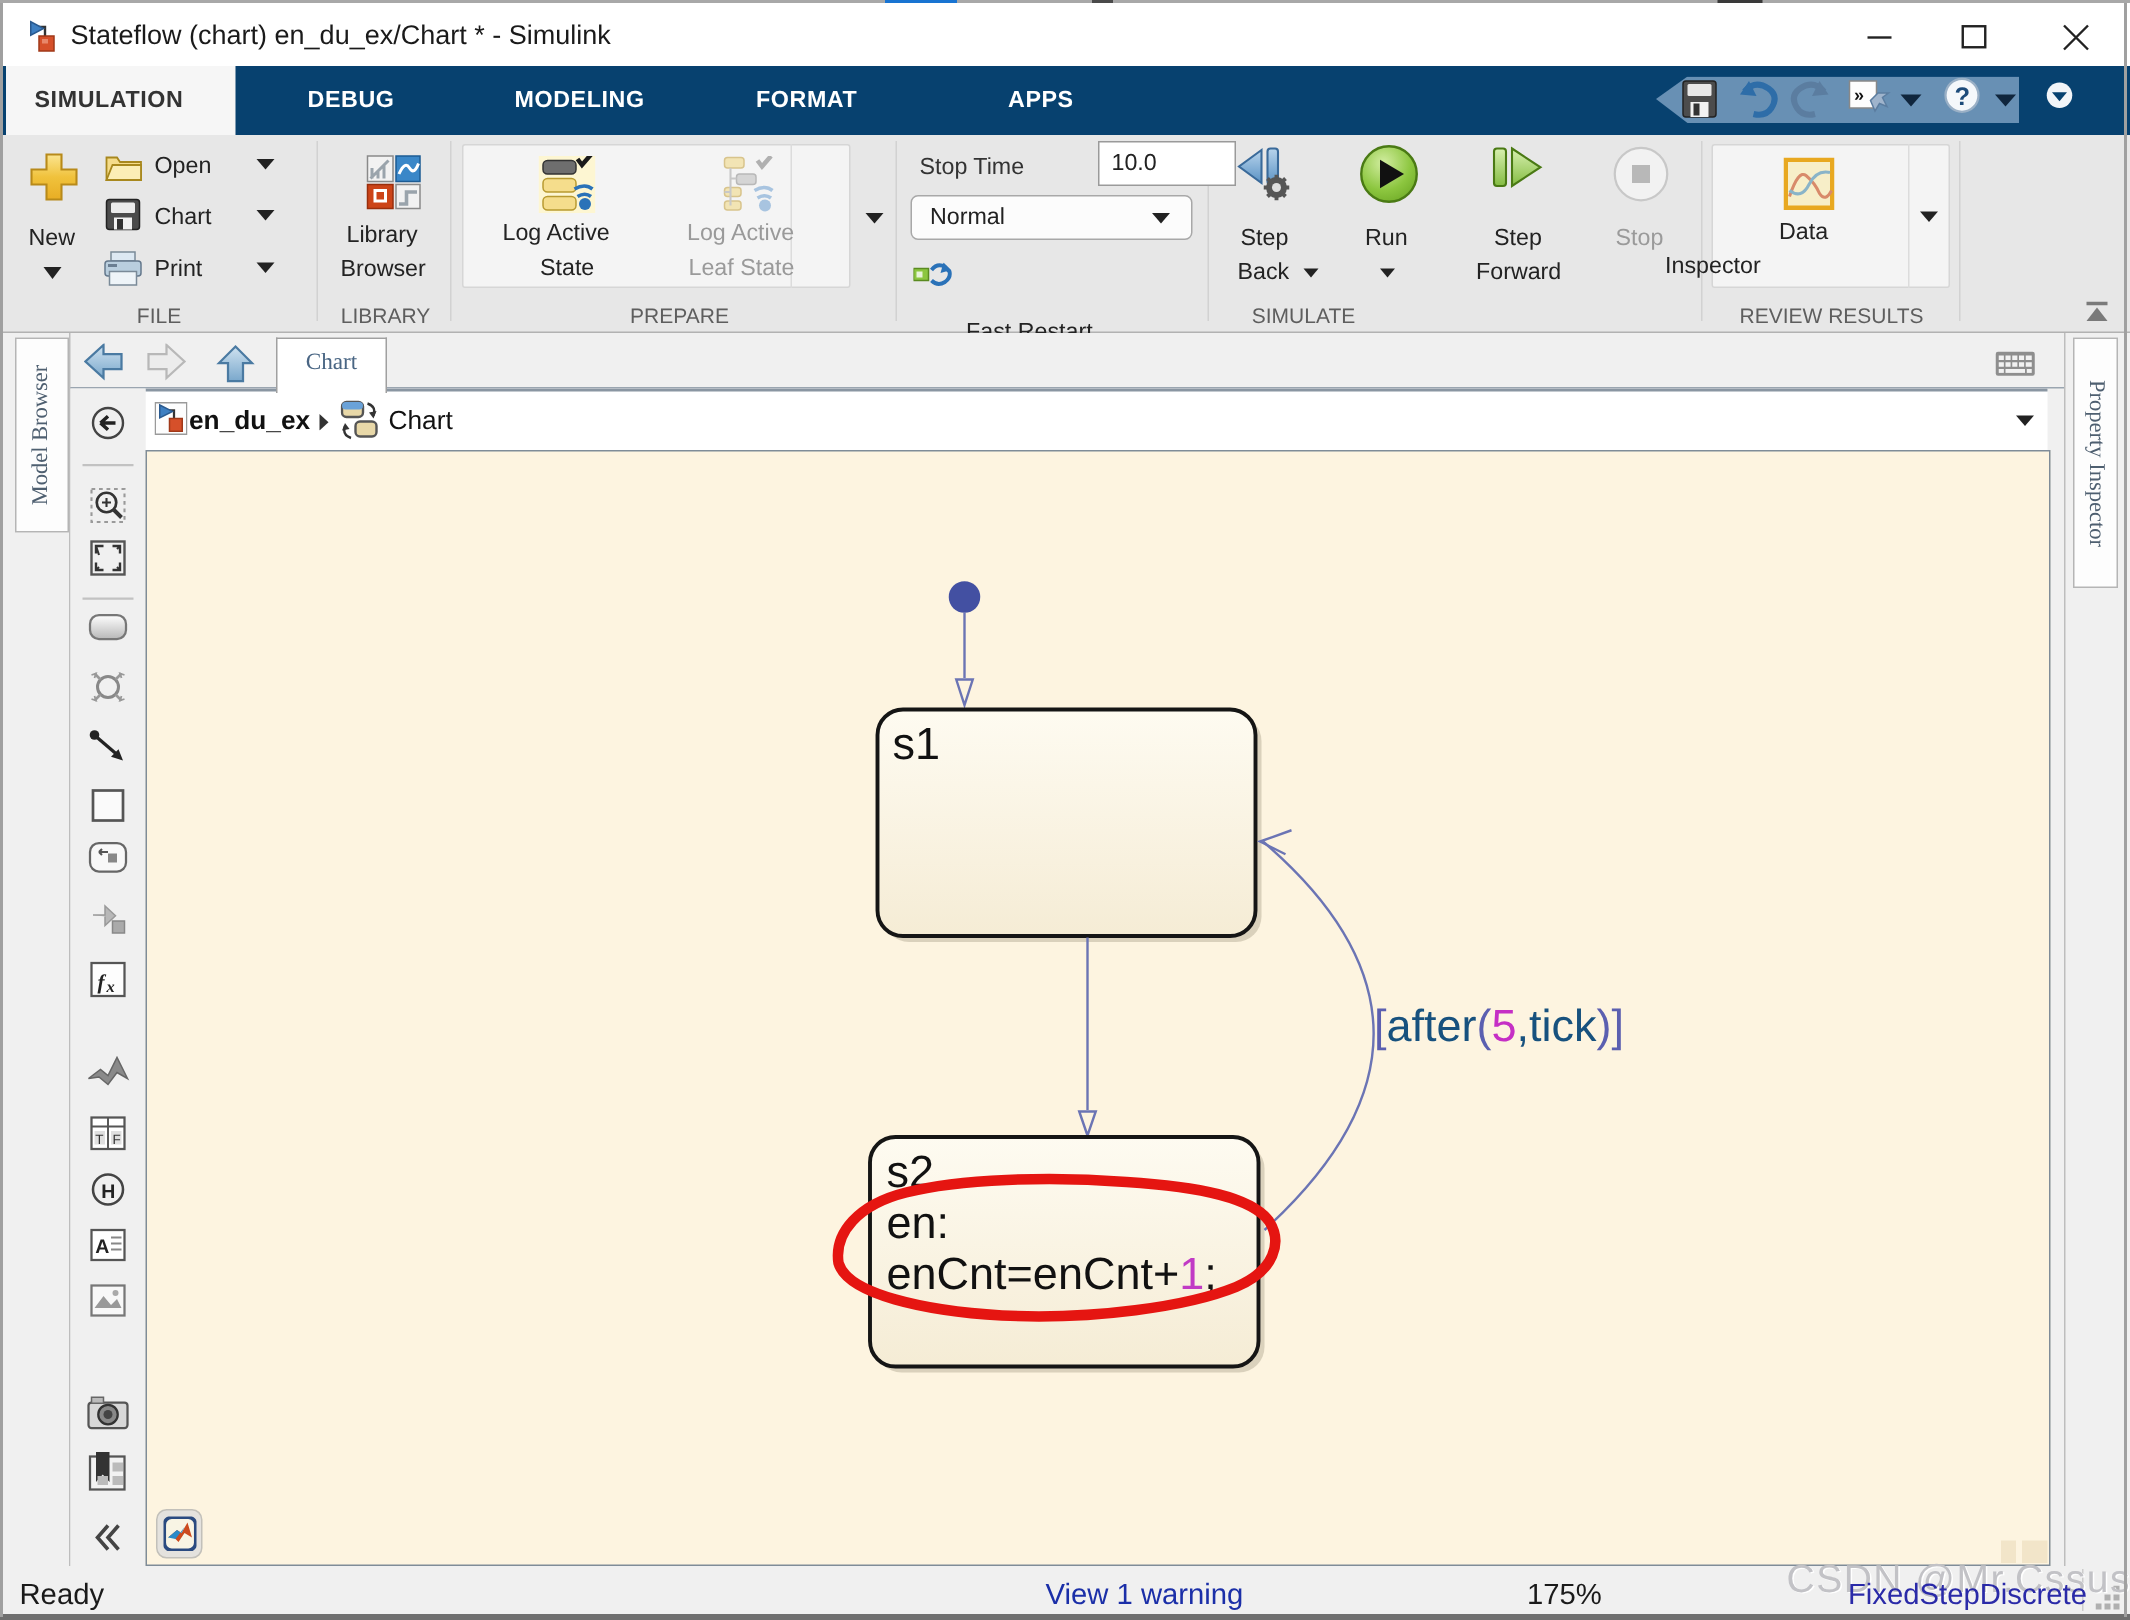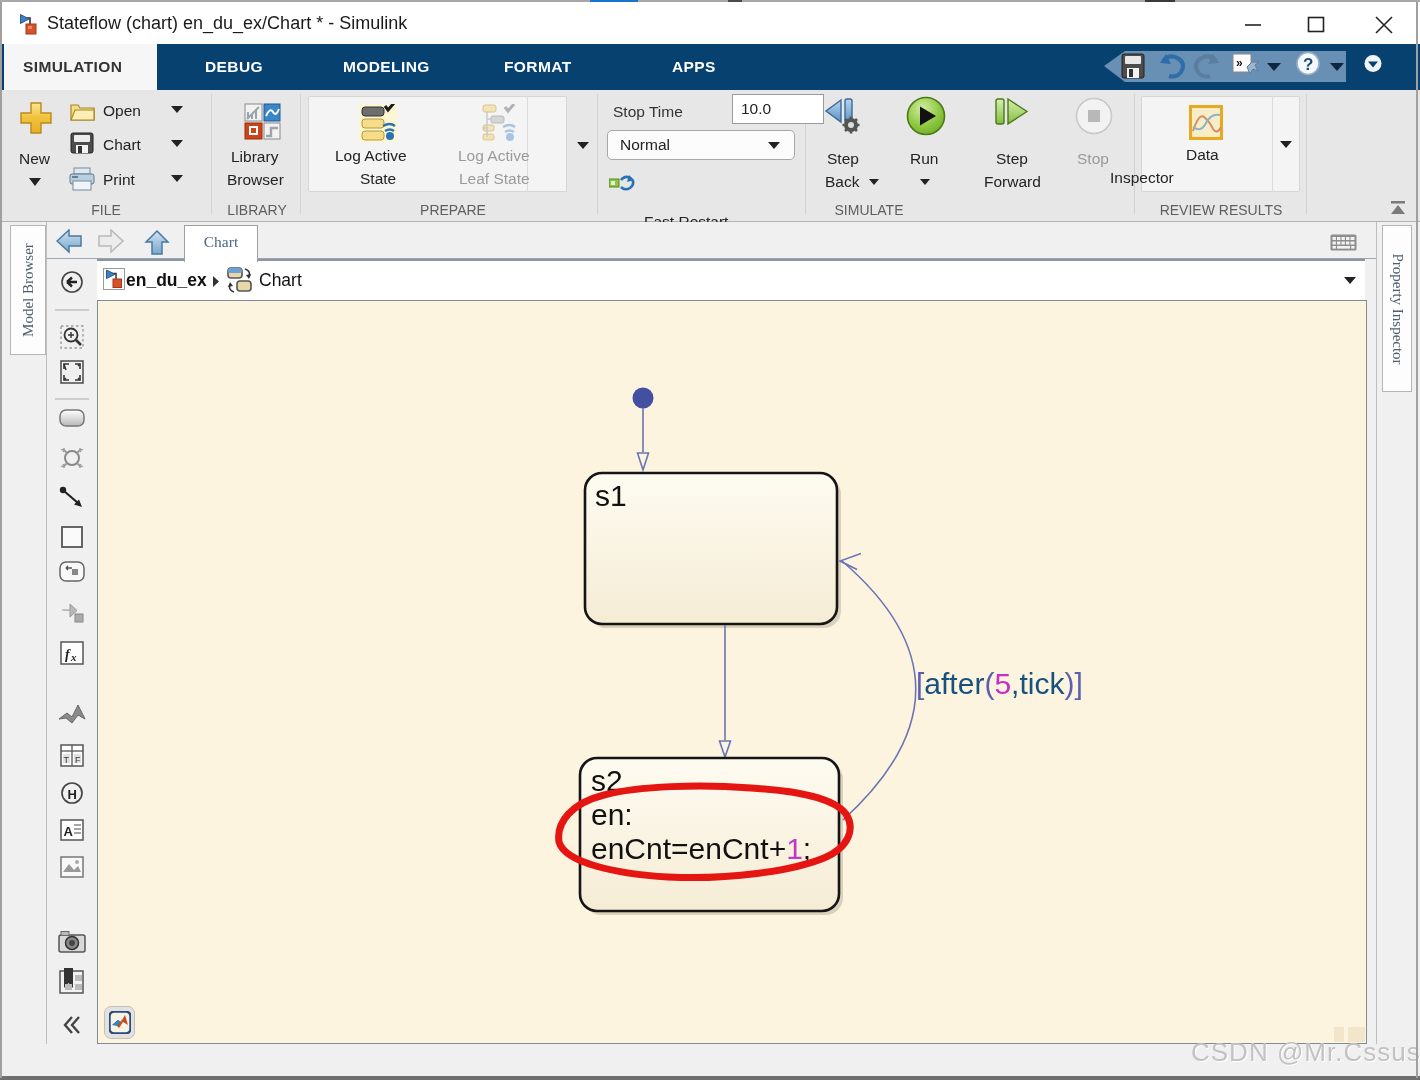--- a/index.html
+++ b/index.html
@@ -479,15 +479,32 @@
 
       <text x="818" y="393" font-size="30"><tspan fill="#5b5fb0">[</tspan><tspan fill="#17517e">after</tspan><tspan fill="#5b5fb0">(</tspan><tspan fill="#c52fc5">5</tspan><tspan fill="#17517e">,tick</tspan><tspan fill="#5b5fb0">)</tspan><tspan fill="#5b5fb0">]</tspan></text>
 
       <path d="M 461 541 C 458 521, 474 502, 506 494 C 541 485, 601 483, 653 487 C 701 490, 736 497, 748 513 C 757 527, 752 546, 726 557 C 694 570, 631 579, 570 576 C 519 573, 467 562, 461 541 Z" fill="none" stroke="#e51511" stroke-width="7" stroke-linejoin="round"></path>
 
       <rect x="1236" y="726" width="10" height="15" fill="#f2e5c9"></rect>
       <rect x="1250" y="726" width="17" height="15" fill="#f2e5c9"></rect>
     </svg>
   </div>
 
+  <div class="abs" id="statusbar">
+    <div class="stxt" style="left:13px;color:#1a1a1a;">Ready</div>
+    <div class="stxt" style="left:697px;color:#1b2fa8;">View 1 warning</div>
+    <div class="stxt" style="left:1018px;color:#1a1a1a;">175%</div>
+    <div class="stxt" style="left:1232px;color:#2a2aa8;">FixedStepDiscrete</div>
+    <div class="abs" style="left:1388px;top:2px;width:1px;height:28px;background:#cccccc;"></div>
+    <svg class="abs" style="left:1397px;top:13px" width="18" height="18" viewBox="0 0 18 18">
+      <g fill="#b0b0b0">
+        <rect x="12" y="0" width="4" height="4"></rect>
+        <rect x="6" y="6" width="4" height="4"></rect>
+          <rect x="12" y="6" width="4" height="4"></rect>
+        <rect x="0" y="12" width="4" height="4"></rect>
+          <rect x="6" y="12" width="4" height="4"></rect>
+          <rect x="12" y="12" width="4" height="4"></rect>
+      </g>
+    </svg>
+  </div>
   <div id="watermark">CSDN @Mr.Cssust</div>
   <div class="abs" id="winborder-b"></div>
 </div>
 
 </body></html>

